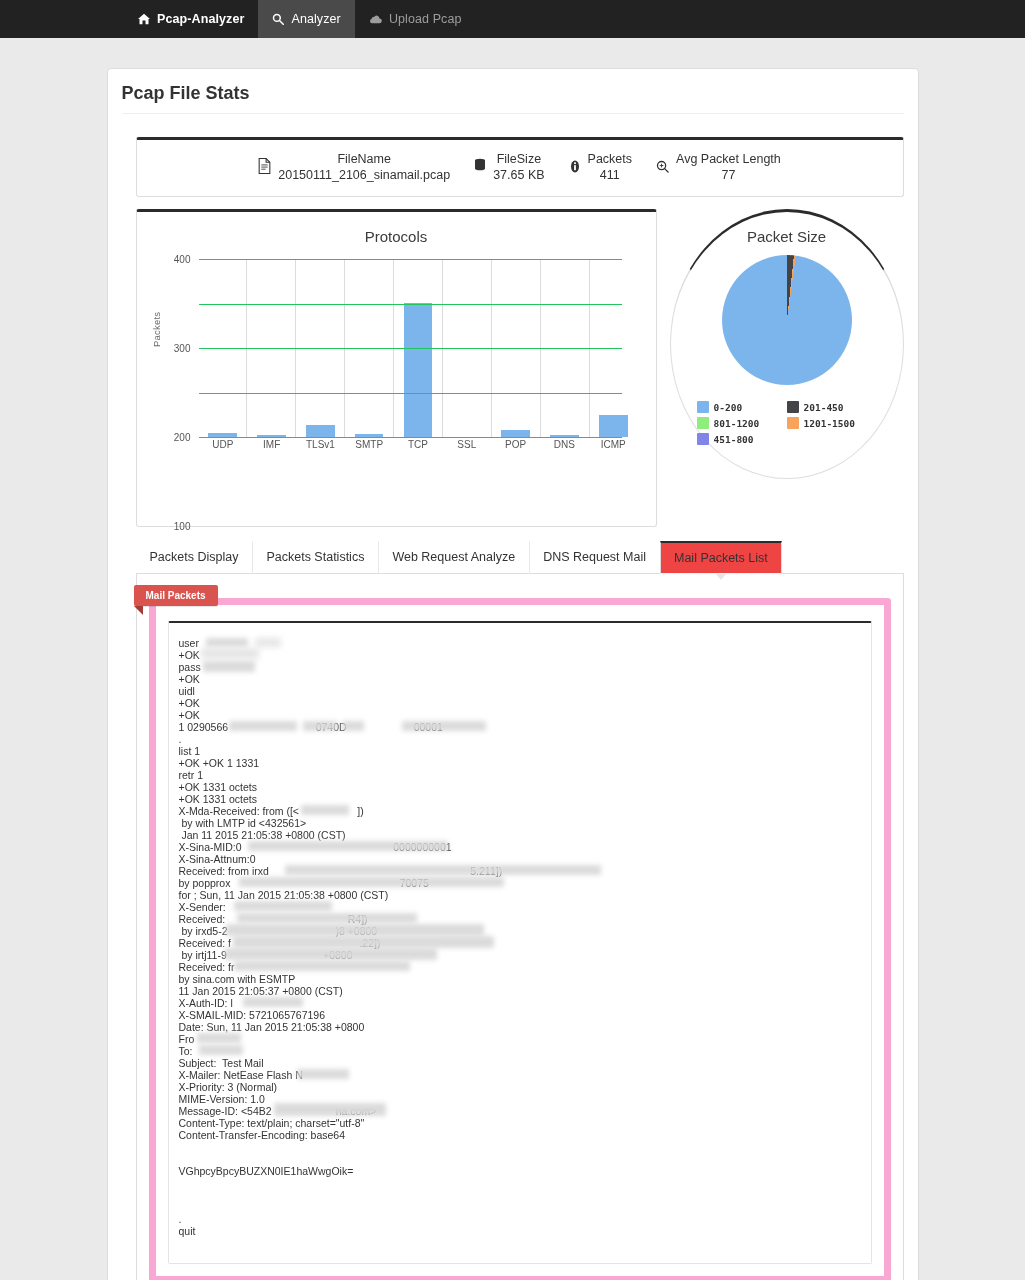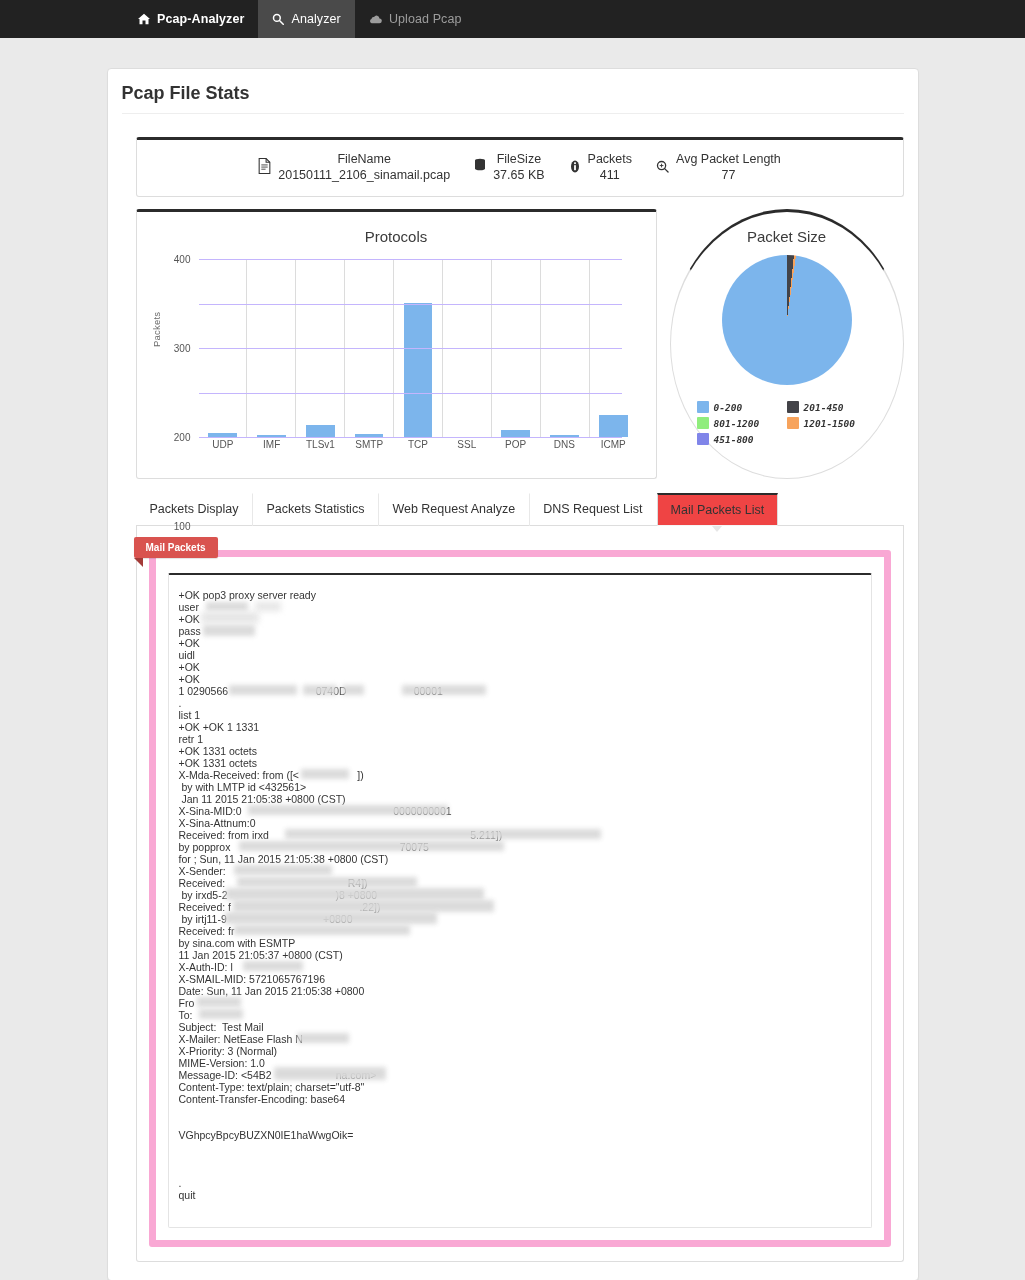--- a/index.html
+++ b/index.html
@@ -99,21 +99,21 @@
     gap: 13px;
     margin-top: 12px;
   }
   .chart-card {
     border: 1px solid #dddddd;
     border-top: 3px solid #2b2b2b;
     border-radius: 3px;
     background: #ffffff;
     position: relative;
   }
-  .chart-card.bars { flex: 0 0 521px; height: 270px; }
+  .chart-card.bars { flex: 0 0 521px; height: 318px; }
   .chart-card.pie  { flex: 1 1 auto; height: 270px; }
   .chart-title {
     text-align: center;
     font-size: 15px;
     color: #3b3b3b;
     padding-top: 16px;
     font-weight: 400;
   }
 
   
@@ -133,21 +133,21 @@
     white-space: nowrap;
   }
   .plot {
     position: absolute;
     left: 62px; right: 0; top: 0; height: 178px;
   }
   .gridline {
     position: absolute;
     left: 0; right: 16px;
     height: 1px;
-    background: #c4b5fd;
+    background: #22c55e;
   }
   .ytick {
     position: absolute;
     right: calc(100% + 8px);
     font-size: 10px;
     color: #555555;
     transform: translateY(-50%);
     white-space: nowrap;
   }
   .bars-area {
@@ -201,21 +201,20 @@
   }
   .legend-item {
     display: flex;
     align-items: center;
     gap: 5px;
     width: 50%;
     font-size: 9.5px;
     font-weight: 700;
     color: #333333;
     font-family: "DejaVu Sans Mono", monospace;
-    font-style: italic;
   }
   .legend-swatch {
     width: 12px; height: 12px;
     flex: 0 0 auto;
     border-radius: 1px;
   }
 
   
   .tabs-wrap { margin-top: 14px; }
   .tabs {
@@ -516,29 +515,28 @@
             </div>
         </div>
 
       </div>
 
       <div class="tabs-wrap">
         <div class="tabs" id="tabs">
             <div class="tab">Packets Display</div>
             <div class="tab">Packets Statistics</div>
             <div class="tab">Web Request Analyze</div>
-            <div class="tab">DNS Request List</div>
+            <div class="tab">DNS Request Mail</div>
             <div class="tab active">Mail Packets List</div>
           </div>
 
         <div class="tab-content">
           <div class="inner-card">
             <div class="ribbon">Mail Packets</div>
             <div class="mail-box" id="mail-box">
-                <div class="mail-line"><span>+OK pop3 proxy server ready</span></div>
                 <div class="mail-line"><span>user</span><span class="redact" style="left: 27px; top: 1px; width: 42px; height: 9px;"></span><span class="redact soft" style="left: 76px; top: 1px; width: 26px; height: 9px;"></span></div>
                 <div class="mail-line"><span>+OK</span><span class="redact soft" style="left: 22px; top: -1px; width: 58px; height: 11px;"></span></div>
                 <div class="mail-line"><span>pass</span><span class="redact" style="left: 24px; top: 0px; width: 52px; height: 11px;"></span></div>
                 <div class="mail-line"><span>+OK</span></div>
                 <div class="mail-line"><span>uidl</span></div>
                 <div class="mail-line"><span>+OK</span></div>
                 <div class="mail-line"><span>+OK</span></div>
                 <div class="mail-line"><span>1 0290566                              0740D                       00001</span><span class="redact" style="left: 50px; top: 0px; width: 68px; height: 10px;"></span><span class="redact" style="left: 124px; top: 0px; width: 34px; height: 10px;"></span><span class="redact" style="left: 163px; top: 0px; width: 22px; height: 10px;"></span><span class="redact" style="left: 223px; top: 0px; width: 84px; height: 10px;"></span></div>
                 <div class="mail-line"><span>.</span></div>
                 <div class="mail-line"><span>list 1</span></div>

